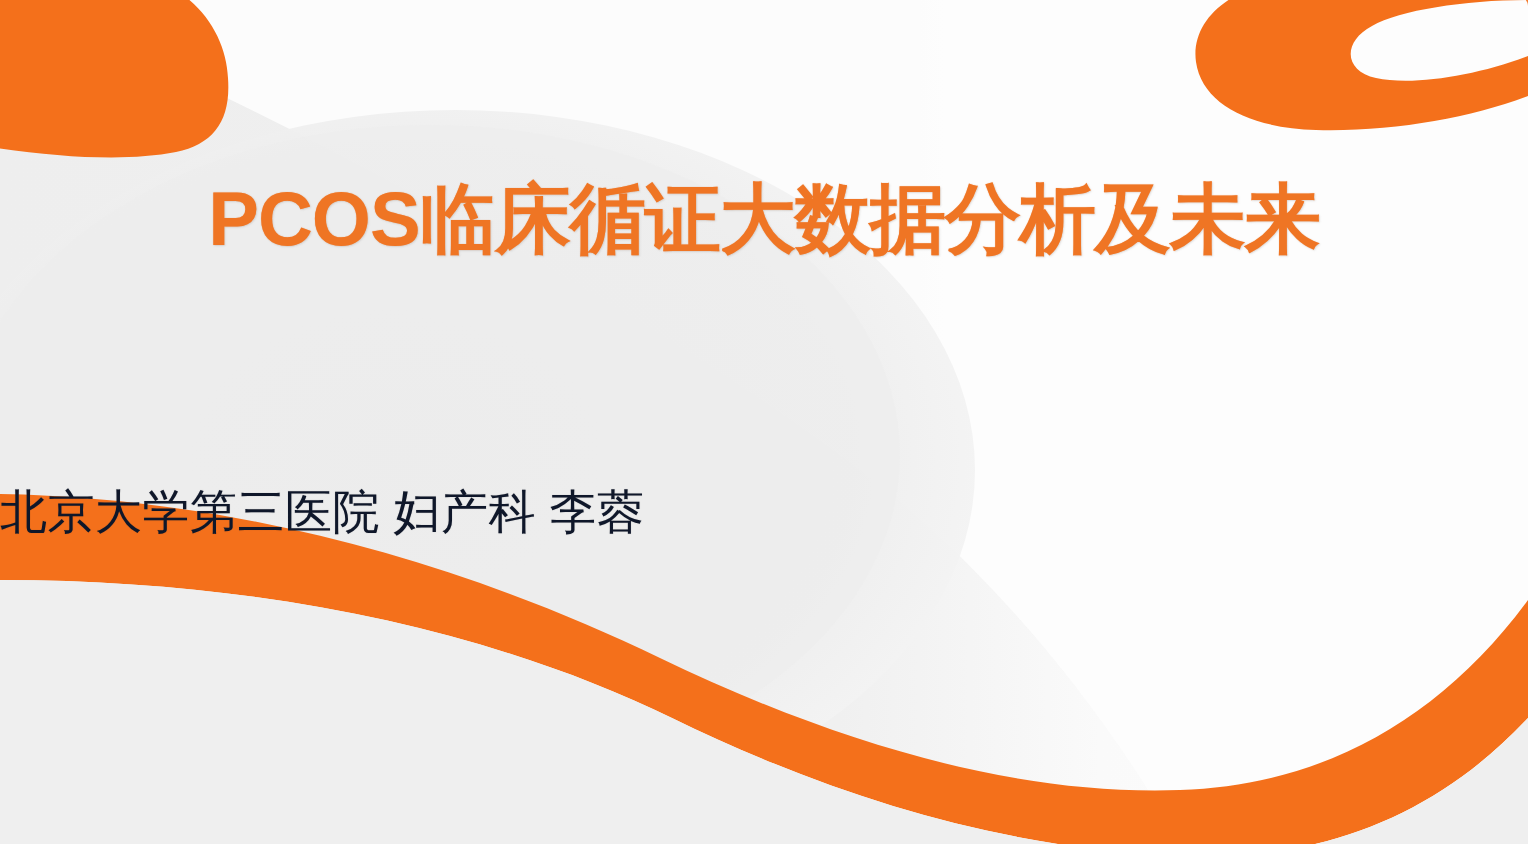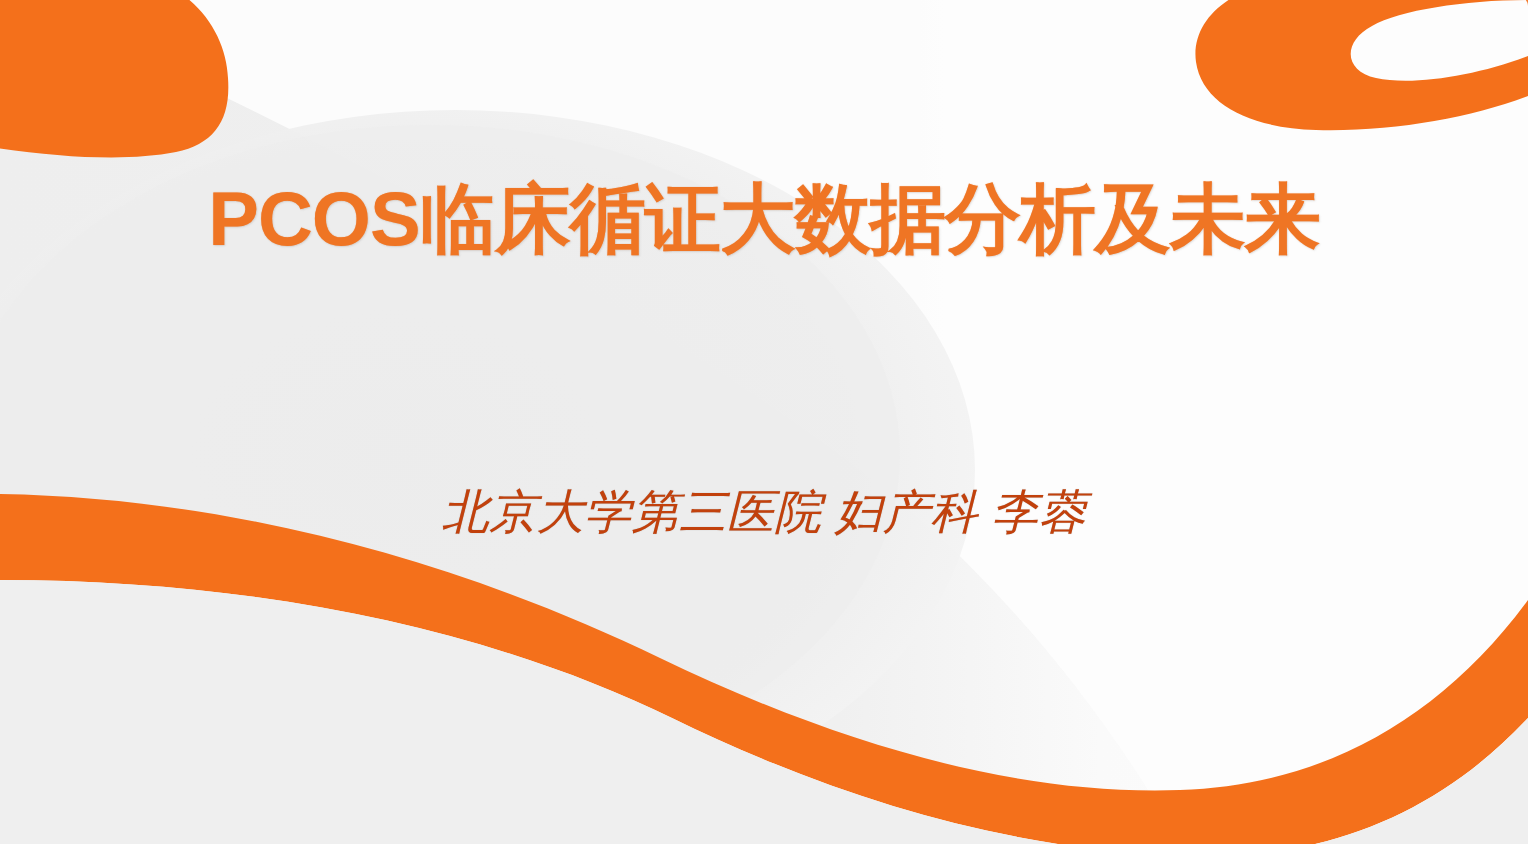--- a/index.html
+++ b/index.html
@@ -57,30 +57,28 @@
       0 0 1px rgba(239,117,36,0.55),
       1px 1px 2px rgba(160,160,160,0.30);
     white-space: nowrap;
   }
 
   .subtitle {
     position: absolute;
     left: 0;
     right: 0;
     top: 480px;
-    text-align: center;
     font-family: "Liberation Sans", "DejaVu Sans", sans-serif;
     font-weight: normal;
     font-size: 47px;
     line-height: 64px;
     letter-spacing: 0.5px;
-    color: #c2410c;
+    color: #0f172a;
     white-space: nowrap;
     text-shadow: 0 0 1px rgba(60,60,60,0.35);
-    font-style: italic;
   }
 </style>
 </head>
 <body>
 
 <div id="slide">
 
   <svg id="bg-art" viewBox="0 0 1528 844" preserveAspectRatio="none">
 
     <defs>

